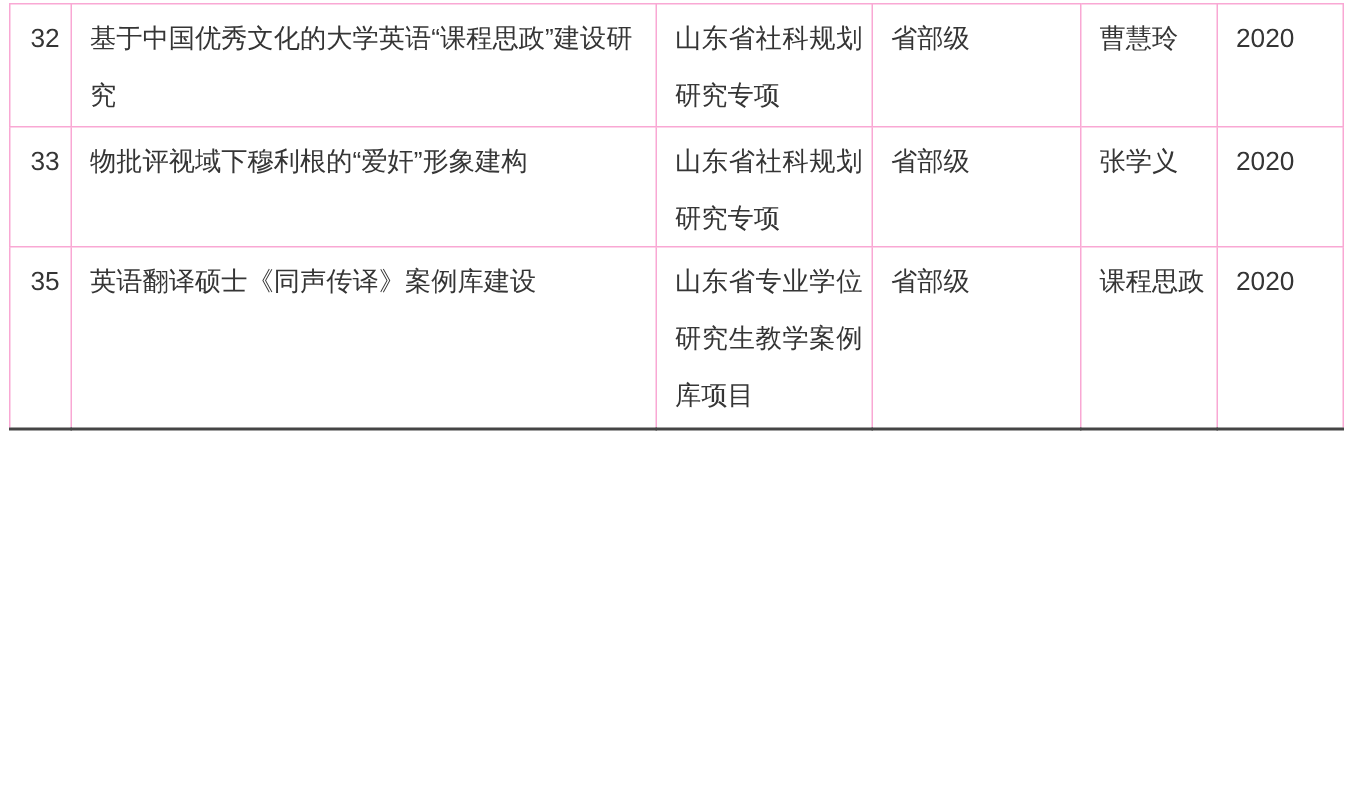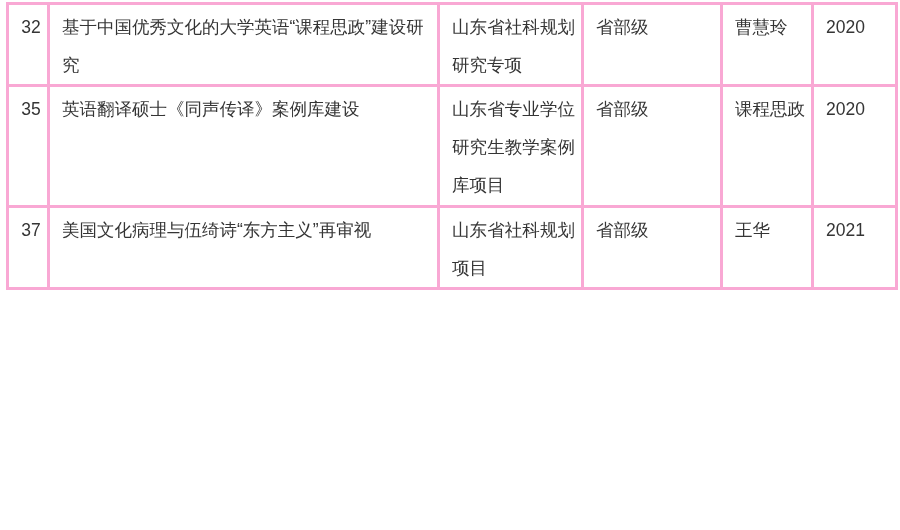--- a/index.html
+++ b/index.html
@@ -16,21 +16,21 @@
   }
   table.projects {
     position: absolute;
     left: 6px; top: 2px;
     width: 889px;
     border-collapse: collapse;
     table-layout: fixed;
     color: #353535;
   }
   table.projects td {
-    border: 3px solid #f9a8d4;
+    border: 1px solid #f9a8d4;
     vertical-align: top;
     font-size: 17.5px;
     line-height: 38px;
     padding: 3px 6px 0 12px;
     overflow: hidden;
     word-break: break-all;
   }
   table.projects { border: 1px solid #454545; border-bottom-width: 2px; }
   td.c-no   { text-align: center; padding-left: 0; padding-right: 0; }
   td.c-person { padding-left: 7px; }
@@ -64,42 +64,42 @@
             <div>基于中国优秀文化的大学英语“课程思政”建设研究</div>
           </td>
         <td class="c-source">
             <div class="jl">山东省社科规划</div>
             <div>研究专项</div>
           </td>
         <td class="c-level">省部级</td>
         <td class="c-person">曹慧玲</td>
         <td class="c-year">2020</td>
       </tr>
+      <tr class="r2">
+        <td class="c-no">33</td>
+        <td class="c-title">
+            <div>物批评视域下穆利根的“爱奸”形象建构</div>
+          </td>
+        <td class="c-source">
+            <div class="jl">山东省社科规划</div>
+            <div>研究专项</div>
+          </td>
+        <td class="c-level">省部级</td>
+        <td class="c-person">张学义</td>
+        <td class="c-year">2020</td>
+      </tr>
       <tr class="r4">
         <td class="c-no">35</td>
         <td class="c-title">
             <div>英语翻译硕士《同声传译》案例库建设</div>
           </td>
         <td class="c-source">
             <div class="jl">山东省专业学位</div>
             <div class="jl">研究生教学案例</div>
             <div>库项目</div>
           </td>
         <td class="c-level">省部级</td>
         <td class="c-person">课程思政</td>
         <td class="c-year">2020</td>
       </tr>
-      <tr class="r6">
-        <td class="c-no">37</td>
-        <td class="c-title">
-            <div>美国文化病理与伍绮诗“东方主义”再审视</div>
-          </td>
-        <td class="c-source">
-            <div class="jl">山东省社科规划</div>
-            <div>项目</div>
-          </td>
-        <td class="c-level">省部级</td>
-        <td class="c-person">王华</td>
-        <td class="c-year">2021</td>
-      </tr>
     </tbody>
   </table>
 </div>
 
 </body></html>

